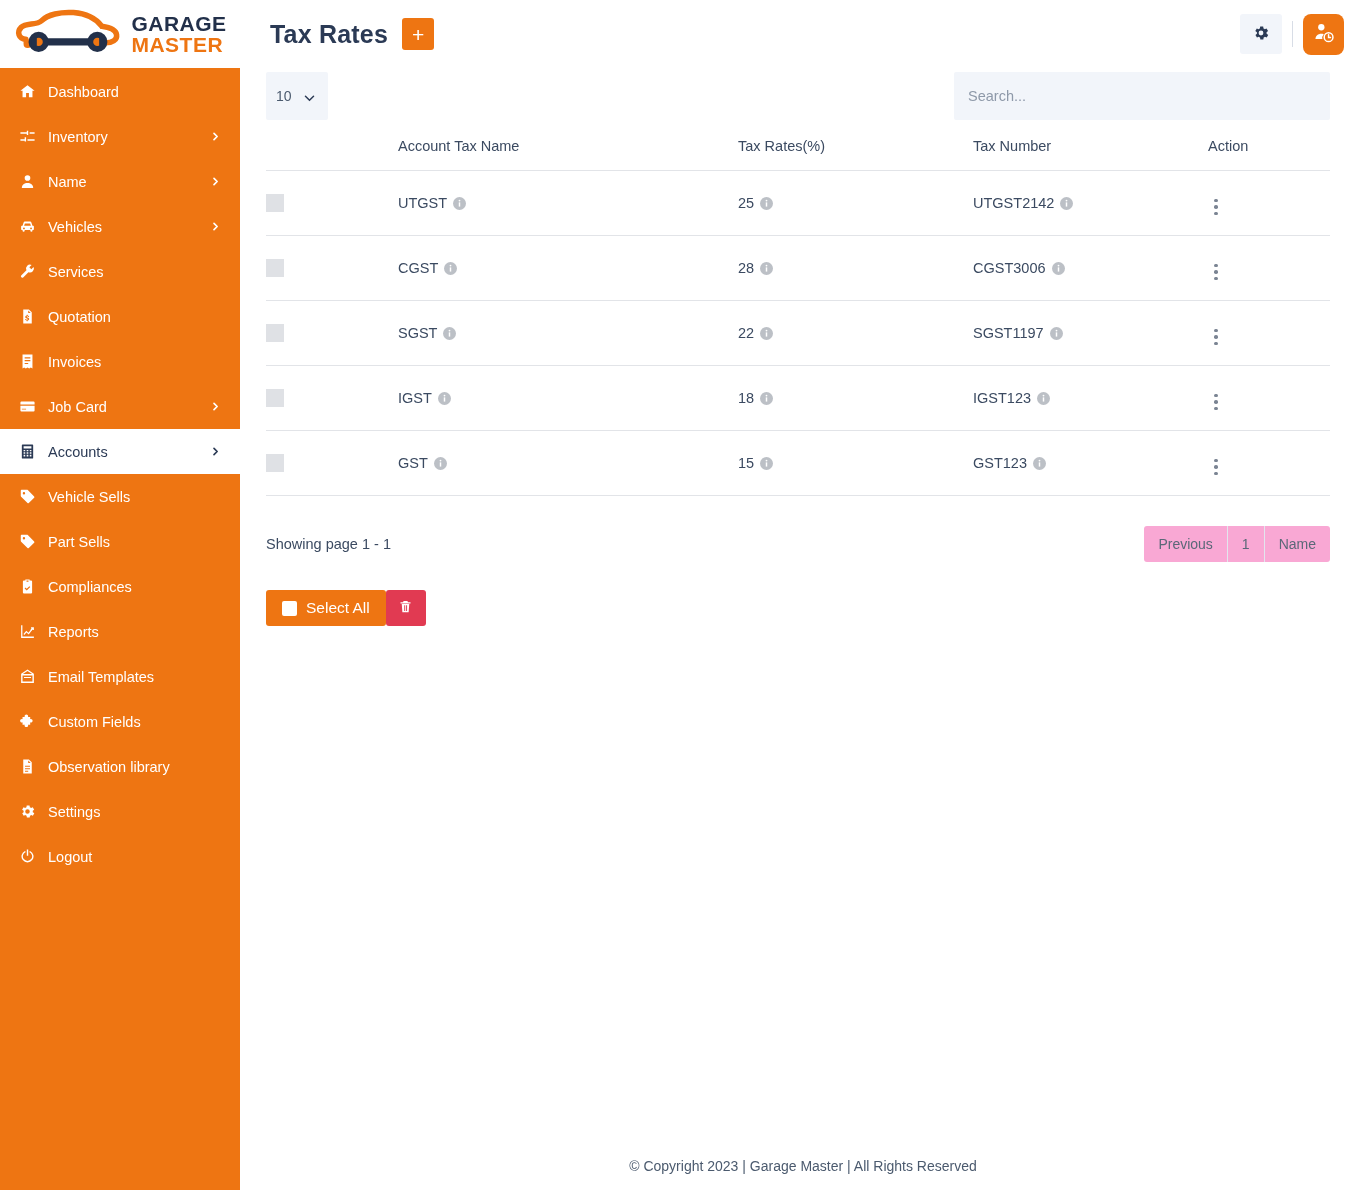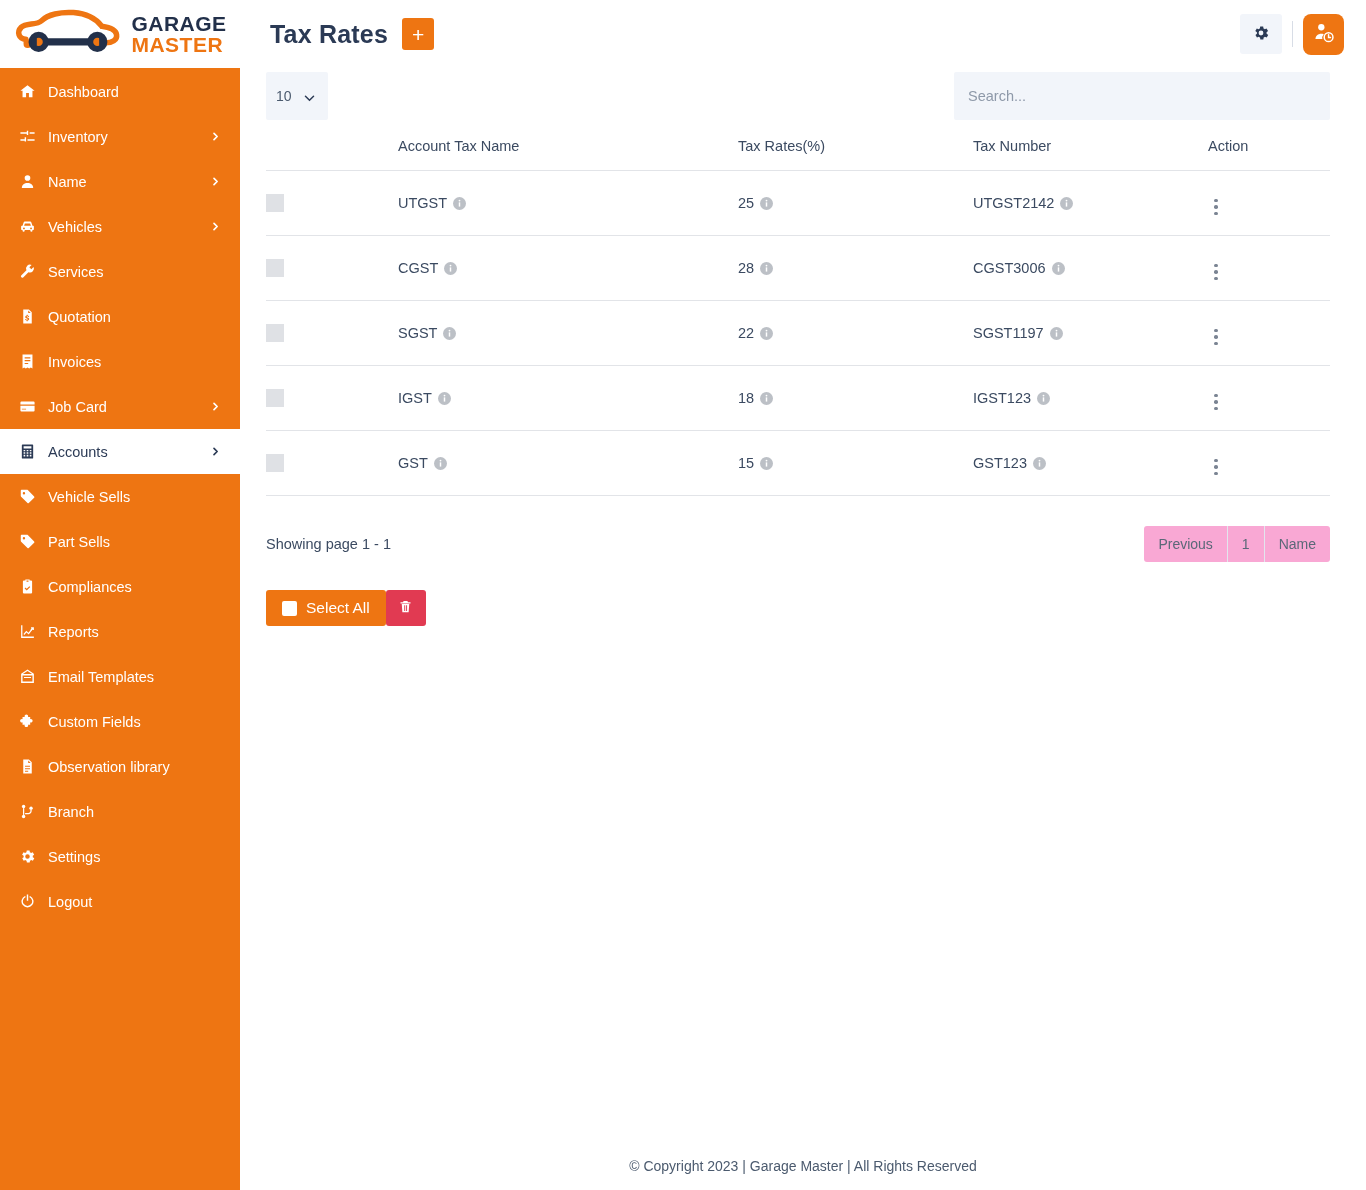--- a/index.html
+++ b/index.html
@@ -359,32 +359,20 @@
           <span class="ico">
             <svg viewBox="0 0 24 24">
               <path d="M6 2h8l4 4v16H6V2zm7 1.5V7h3.5L13 3.5zM8.5 11v1.5h7V11h-7zm0 3.5V16h7v-1.5h-7zm0 3.5v1.5h4.5V18H8.5z"></path>
             </svg>
           </span>
           <span class="lbl">Observation library</span>
         </div>
         <div class="nav-item">
           <span class="ico">
             <svg viewBox="0 0 24 24">
-              <circle cx="6.5" cy="5" r="2.4"></circle>
-              <circle cx="6.5" cy="19" r="2.4"></circle>
-              <circle cx="17" cy="7.5" r="2.4"></circle>
-              <path d="M5.6 7.2h1.8v9.6H5.6V7.2z"></path>
-              <path d="M16.1 9.8h1.8v1.6c0 2.6-2.1 4.4-4.6 4.4H8.6v-1.8h4.7c1.6 0 2.8-1 2.8-2.6V9.8z"></path>
-            </svg>
-          </span>
-          <span class="lbl">Branch</span>
-        </div>
-        <div class="nav-item">
-          <span class="ico">
-            <svg viewBox="0 0 24 24">
               <path d="M19.4 13a7.8 7.8 0 0 0 0-2l2-1.6-2-3.4-2.4 1a7.7 7.7 0 0 0-1.7-1l-.4-2.6h-4l-.4 2.6c-.6.2-1.2.6-1.7 1l-2.4-1-2 3.4L6.6 11a7.8 7.8 0 0 0 0 2l-2 1.6 2 3.4 2.4-1c.5.4 1.1.8 1.7 1l.4 2.6h4l.4-2.6c.6-.2 1.2-.6 1.7-1l2.4 1 2-3.4-2-1.6zM12 15.2A3.2 3.2 0 1 1 12 8.8a3.2 3.2 0 0 1 0 6.4z"></path>
             </svg>
           </span>
           <span class="lbl">Settings</span>
         </div>
         <div class="nav-item">
           <span class="ico">
             <svg viewBox="0 0 24 24">
               <path d="M11 2h2v9h-2V2zm-2.6 2.1 1.2 1.6a6.5 6.5 0 1 0 4.8 0l1.2-1.6a8.5 8.5 0 1 1-7.2 0z"></path>
             </svg>

